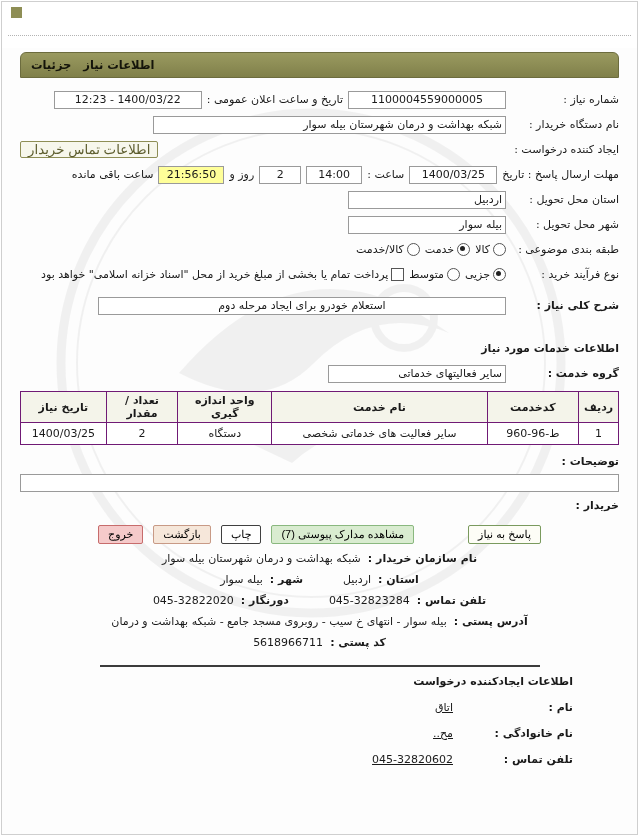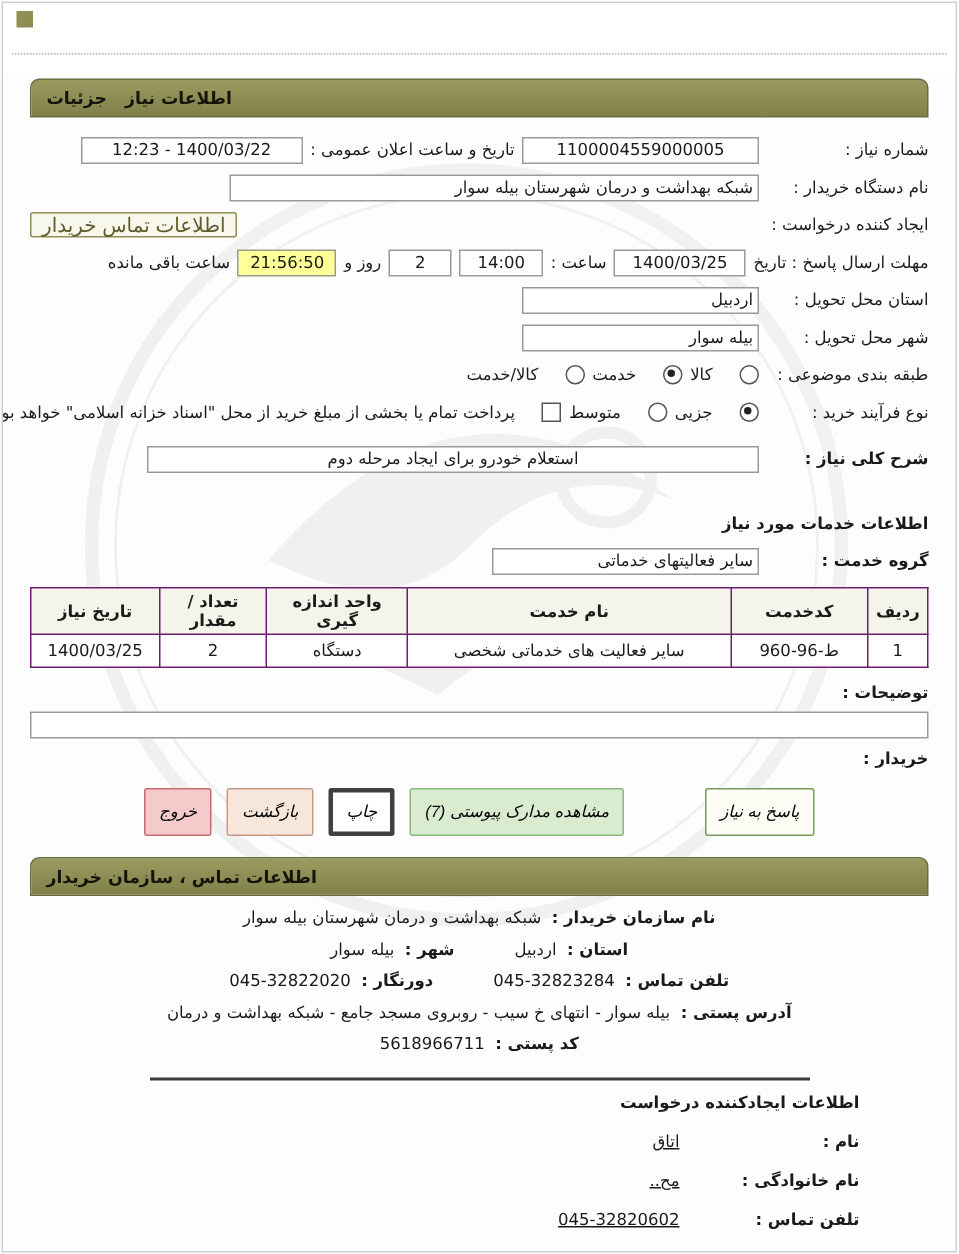--- a/index.html
+++ b/index.html
@@ -60,45 +60,45 @@
   .yellow{background:#ffff99;}
   .full{width:591px;margin-top:3px;}
 
   .contact-btn{
     background:#f7f7ec;border:1px solid #8e8e55;border-radius:2px;
     color:#5d5d2e;height:17px;line-height:15px;padding:0 7px;
     cursor:pointer;white-space:nowrap;margin-right:auto;
   }
 
   
-  .rgrp{display:flex;align-items:flex-end;gap:18px;cursor:pointer;white-space:nowrap;}
+  .rgrp{display:flex;align-items:flex-end;gap:3px;cursor:pointer;white-space:nowrap;}
   .radio{
     width:11px;height:11px;border:1px solid #555;border-radius:50%;
     background:#fff;flex:none;position:relative;
   }
   .radio.on::after{
     content:"";position:absolute;top:2px;left:2px;width:5px;height:5px;
     border-radius:50%;background:#222;
   }
   .chk{width:11px;height:11px;border:1px solid #555;background:#fff;flex:none;}
 
   
   table{width:100%;border-collapse:collapse;margin-top:8px;background:#fff;}
   th,td{border:1px solid #701a75;padding:2px 3px;text-align:center;height:17px;font-size:11px;}
   th{background:#f4f4ea;font-weight:bold;}
 
   
   .btnrow{display:flex;align-items:center;justify-content:center;gap:10px;margin-top:10px;}
   .btn{
-    height:32px;line-height:17px;padding:0 9px;border-radius:2px;
-    font-size:11px;cursor:pointer;white-space:nowrap;font-style:italic;
+    height:19px;line-height:17px;padding:0 9px;border-radius:2px;
+    font-size:11px;cursor:pointer;white-space:nowrap;
   }
   .btn-respond{background:#fdfdf6;border:1px solid #7a9a5e;margin-left:44px;}
   .btn-docs{background:#d9ecd0;border:1px solid #8ab87f;}
-  .btn-print{background:#ffffff;border:3px solid #404040;}
+  .btn-print{background:#ffffff;border:1px solid #404040;}
   .btn-back{background:#f6e7da;border:1px solid #c89a86;}
   .btn-exit{background:#f5caca;border:1px solid #c76c6c;}
 
   
   .crow{display:flex;justify-content:center;align-items:center;gap:7px;margin-top:8px;}
   .spacer{width:26px;flex:none;}
   .sep{border:none;border-top:2px solid #3c3c3c;width:440px;margin:16px auto 8px;}
 
   
   .cblock{padding-right:46px;margin-top:6px;}
@@ -264,23 +264,20 @@
         <div class="btnrow">
           <button class="btn btn-respond">پاسخ به نیاز</button>
           <button class="btn btn-docs">مشاهده مدارک پیوستی (7)</button>
           <button class="btn btn-print">چاپ</button>
           <button class="btn btn-back">بازگشت</button>
           <button class="btn btn-exit">خروج</button>
         </div>
 
       </div>
 
-      <div class="bar" style="margin-top:14px;">
-        <span>اطلاعات تماس ، سازمان خریدار</span>
-      </div>
 
       <div style="margin-top:6px;">
         <div class="crow">
           <span class="b">نام سازمان خریدار :</span>
           <span>شبکه بهداشت و درمان شهرستان بیله سوار</span>
         </div>
         <div class="crow">
           <span class="b">استان :</span>
           <span>اردبیل</span>
           <span class="spacer"></span>

